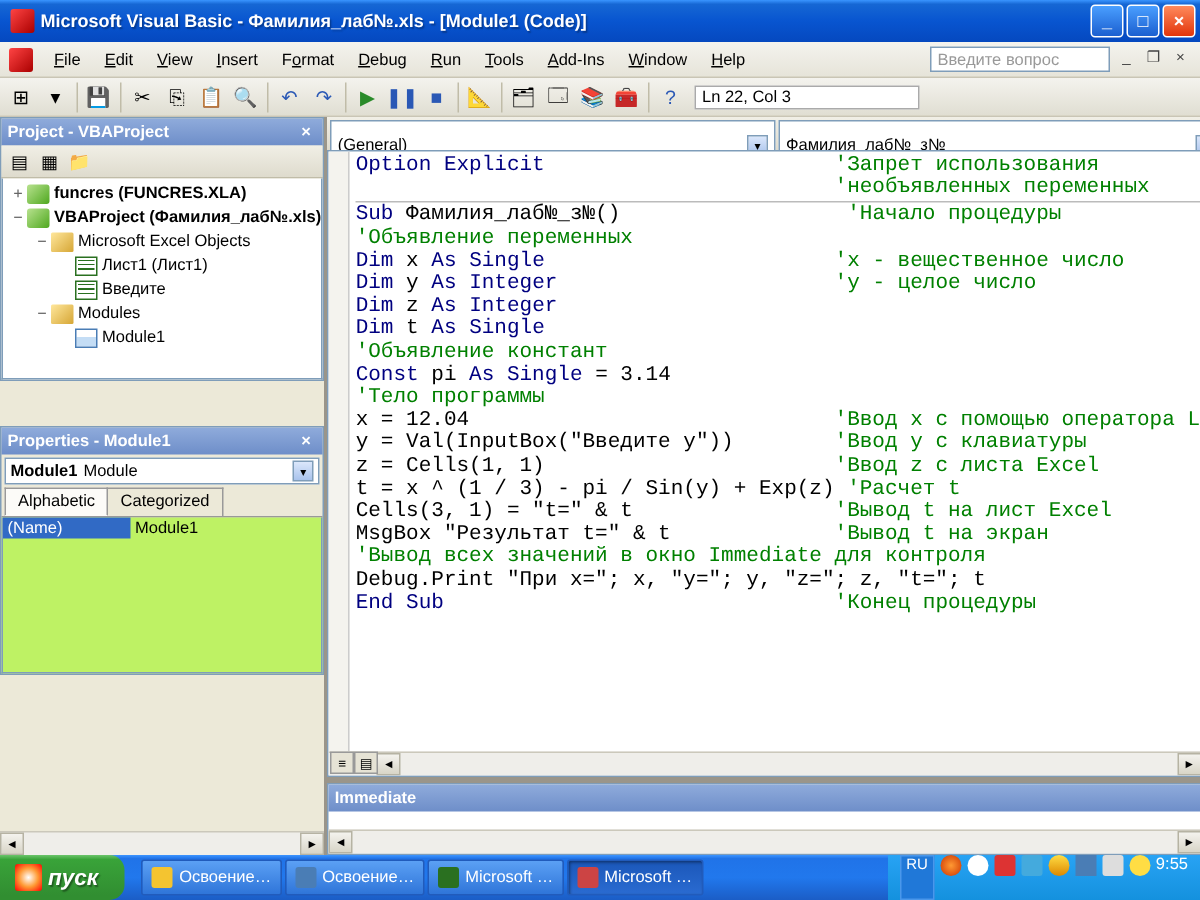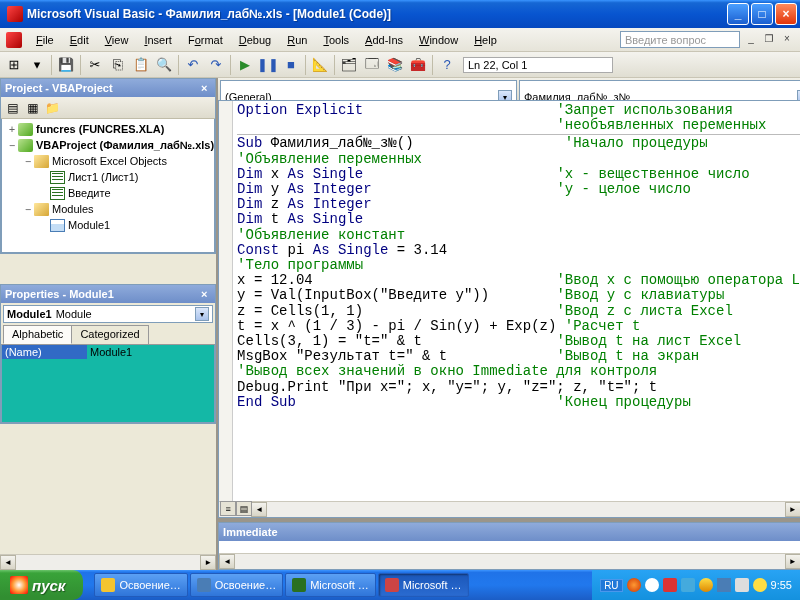--- a/index.html
+++ b/index.html
@@ -56,21 +56,21 @@
 
 .panel-gap { height: 30px; background:#ece9d8; }
 
 
 .prop-combo { border:1px solid #7f9db9; background:white; margin:2px; height:18px; display:flex; align-items:center; padding:0 3px; }
 .prop-combo b { margin-right:4px; }
 .prop-combo .dd { margin-left:auto; width:14px; height:14px; background:linear-gradient(to bottom,#dbe7fb,#a9c3ec); border:1px solid #7f9db9; font-size:8px; display:flex; align-items:center; justify-content:center;}
 .tabs { display:flex; height:20px; border-bottom:1px solid #999; padding-left:2px; }
 .tab { padding:2px 8px; border:1px solid #999; border-bottom:none; background:#ece9d8; margin-right:-1px; position:relative;}
 .tab.active { background:#fcfbf8; border-bottom:1px solid #fcfbf8; z-index:1;}
-.propgrid { background:#14b8a6; border:1px solid #7f9db9; border-top:none; height:78px; }
+.propgrid { background:#bef264; border:1px solid #7f9db9; border-top:none; height:104px; }
 .proprow { display:flex; }
 .proprow > div { padding:1px 3px; }
 .proprow .k { width:85px; background:#316ac5; color:white; }
 .proprow .v { flex:1; }
 
 
 .code-header { height:22px; background:linear-gradient(to bottom,#f1efe6,#dedbcd); display:flex; padding:2px; gap:2px; }
 .code-combo { flex:1; background:white; border:1px solid #7f9db9; display:flex; align-items:center; padding:16px 4px; font-size:11px;}
 .code-combo .dd { margin-left:auto; width:14px; height:14px; background:linear-gradient(to bottom,#dbe7fb,#a9c3ec); border:1px solid #7f9db9; font-size:8px; display:flex; align-items:center; justify-content:center;}
 .code-body { background:white; border:1px solid #7f9db9; flex:1; position:relative; overflow:hidden; padding: 2px 0 0 18px;}
@@ -92,21 +92,21 @@
 .imm-body .code-scroll-v{top:0;}
 .imm-body .code-scroll-h{right:16px;}
 
 
 .taskbar { position: absolute; bottom: 0; left: 0; right: 0; height: 30px; background: linear-gradient(to bottom,#3d95ff 0%,#2073e8 8%,#2178ed 50%,#1b5dc6 100%); display: flex; align-items: center; }
 .start { height: 30px; padding: 0 18px 0 10px; background: linear-gradient(to bottom,#6bc56b 0%,#39a339 10%,#318e31 90%); color: white; font-weight: bold; font-style: italic; font-size: 15px; display:flex; align-items:center; border-radius:0 10px 10px 0; text-shadow:1px 1px 1px rgba(0,0,0,.4);}
 .start::before{content:"";width:18px;height:18px;background:radial-gradient(circle,#fff,#f93,#f00);border-radius:2px;margin-right:4px;}
 .tbtask { height:24px; margin:0 1px; padding:0 6px; background:linear-gradient(to bottom,#5ba0f4,#2f75d9); border:1px solid #215bbb; border-radius:2px; color:white; display:flex; align-items:center; gap:4px; font-size:11px; max-width:96px; overflow:hidden; white-space:nowrap;}
 .tbtask.active{background:linear-gradient(to bottom,#1b57b9,#2a6bd1);box-shadow:inset 1px 1px 2px rgba(0,0,0,.4);}
 .tt-icon{width:14px;height:14px;background:#fff;border-radius:2px;}
-.tbtray { margin-left:auto; height:30px; background:linear-gradient(to bottom,#28a3f4,#1491de); display:flex; align-items:center; padding:0 8px; gap:4px; color:white; font-size:11px;}
+.tbtray { margin-left:auto; height:30px; background:linear-gradient(to bottom,#28a3f4,#1491de); display:flex; padding:0 8px; gap:4px; color:white; font-size:11px;}
 .tray-ic{width:14px;height:14px;}
 .lang{background:#2078d8;border:1px solid #4a97eb;padding:0 3px;font-size:10px;}
 </style>
 </head>
 <body>
 
 <div class="titlebar">
   <div class="icon"></div>
   <div class="title">Microsoft Visual Basic - Фамилия_лаб№.xls - [Module1 (Code)]</div>
   <div class="winbtns">
@@ -156,21 +156,21 @@
   <div class="tbtn" style="color:#2a58b5">■</div>
   <div class="tsep"></div>
   <div class="tbtn">📐</div>
   <div class="tsep"></div>
   <div class="tbtn">🗂</div>
   <div class="tbtn">🗔</div>
   <div class="tbtn">📚</div>
   <div class="tbtn">🧰</div>
   <div class="tsep"></div>
   <div class="tbtn" style="color:#2a58b5">?</div>
-  <div class="cursor-box">Ln 22, Col 1</div>
+  <div class="cursor-box">Ln 22, Col 3</div>
 </div>
 
 <div class="main">
   <div class="left-col">
 
     <div class="panel">
       <div class="panel-title">
         <span>Project - VBAProject</span>
         <span class="x">×</span>
       </div>

